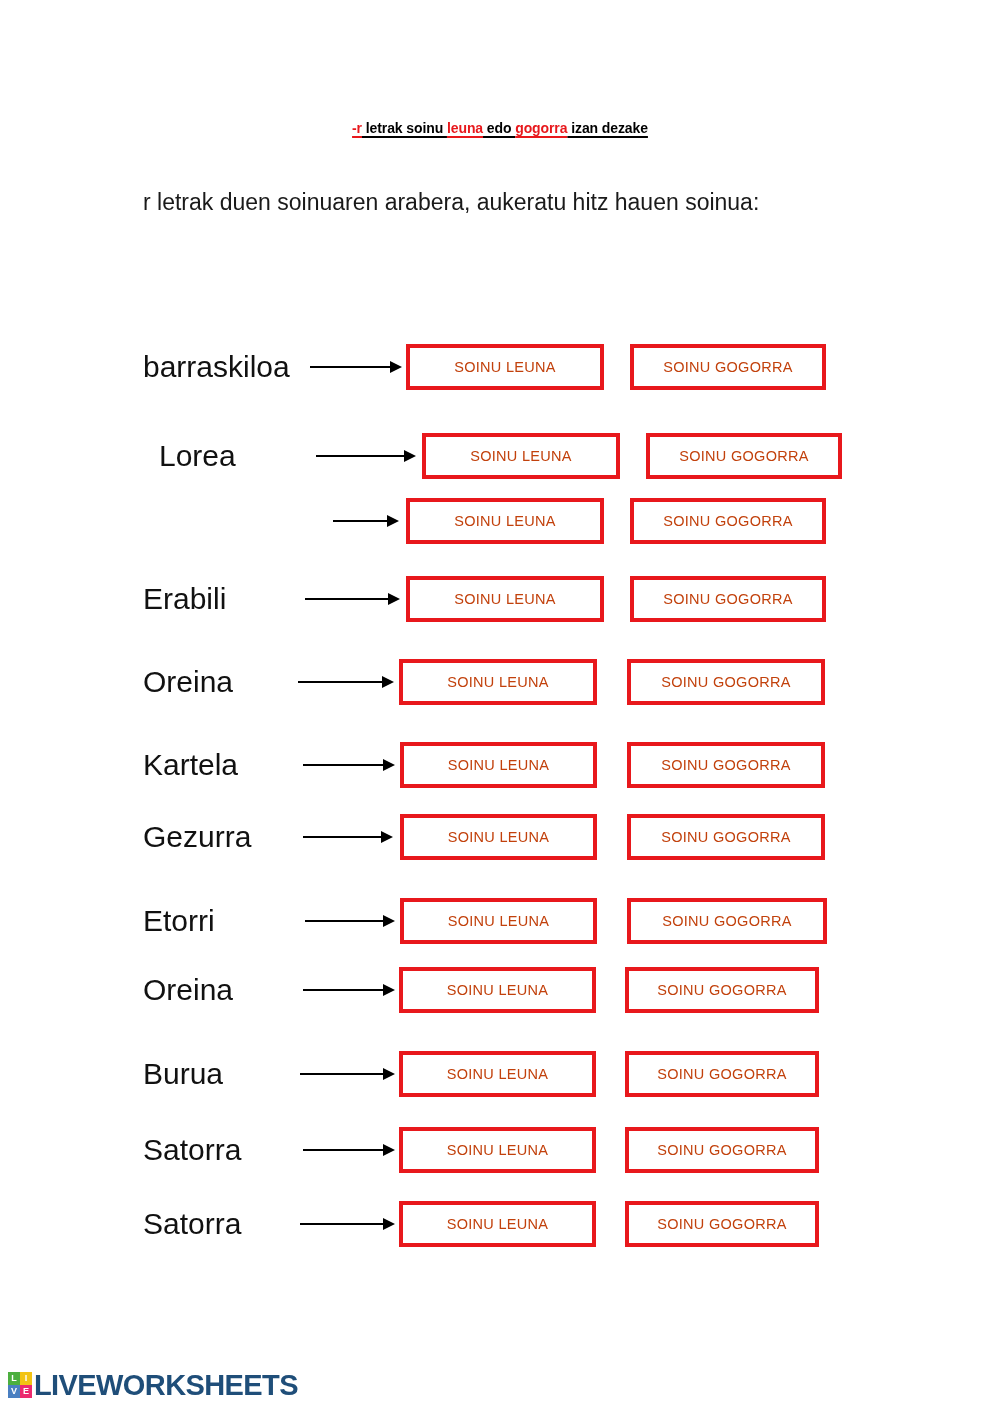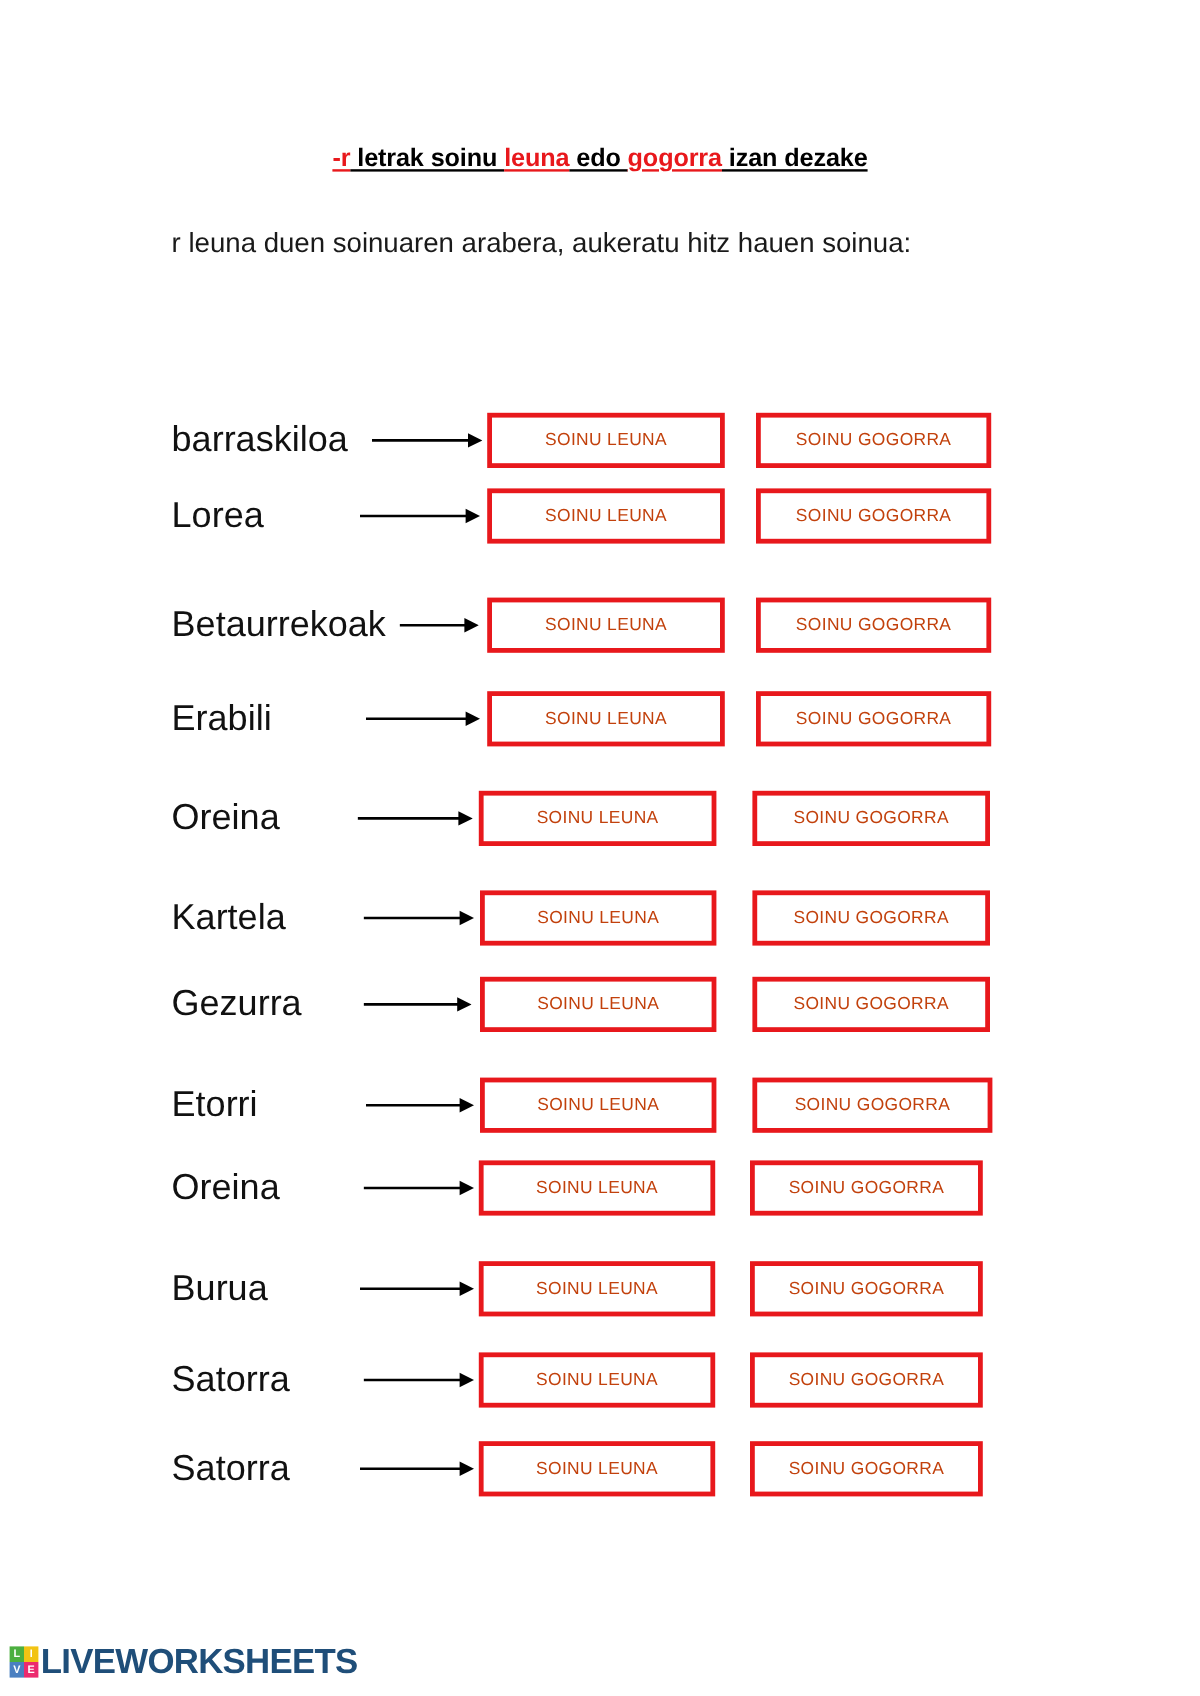--- a/index.html
+++ b/index.html
@@ -15,21 +15,21 @@
     overflow: hidden;
   }
 
   
   .title {
     position: absolute;
     left: 0;
     top: 120px;
     width: 1000px;
     text-align: center;
-    font-size: 21px;
+    font-size: 14px;
     font-weight: bold;
     color: #000000;
     letter-spacing: -0.1px;
     white-space: nowrap;
   }
   .title .seg {
     text-decoration: underline;
     text-underline-offset: 3px;
     text-decoration-thickness: 2px;
   }
@@ -131,51 +131,50 @@
     color: #1f4e79;
     letter-spacing: -0.6px;
     line-height: 30px;
   }
 </style>
 </head>
 <body>
 
 <div class="title" id="title-host"><span class="seg" style="color: rgb(232, 24, 28); text-decoration-color: rgb(232, 24, 28);">-r</span><span class="seg" style="color: rgb(0, 0, 0); text-decoration-color: rgb(0, 0, 0);"> letrak soinu </span><span class="seg" style="color: rgb(232, 24, 28); text-decoration-color: rgb(232, 24, 28);">leuna</span><span class="seg" style="color: rgb(0, 0, 0); text-decoration-color: rgb(0, 0, 0);"> edo </span><span class="seg" style="color: rgb(232, 24, 28); text-decoration-color: rgb(232, 24, 28);">gogorra</span><span class="seg" style="color: rgb(0, 0, 0); text-decoration-color: rgb(0, 0, 0);"> izan dezake</span></div>
 
-<div class="instruction">r leuna duen soinuaren arabera, aukeratu hitz hauen soinua:</div>
+<div class="instruction">r letrak duen soinuaren arabera, aukeratu hitz hauen soinua:</div>
 
 <div class="rows" id="rows-host">
     <div class="row" style="top: 344px;">
       <div class="word">barraskiloa</div>
       <svg class="arrow" width="92" height="46" viewBox="0 0 92 46" style="left: 310px;">
         <line x1="0" y1="23" x2="81" y2="23" stroke="#000" stroke-width="2.2"></line>
         <polygon points="80,17 92,23 80,29" fill="#000"></polygon>
       </svg>
       <div class="box" style="left: 406px; width: 198px; border-color: rgb(232, 24, 28);">
         <span>SOINU LEUNA</span>
       </div>
       <div class="box" style="left: 630px; width: 196px; border-color: rgb(232, 24, 28);">
         <span>SOINU GOGORRA</span>
       </div>
     </div>
-    <div class="row" style="top: 407px;">
+    <div class="row" style="top: 433px; margin-left: 16px;">
       <div class="word">Lorea</div>
       <svg class="arrow" width="100" height="46" viewBox="0 0 100 46" style="left: 300px;">
         <line x1="0" y1="23" x2="89" y2="23" stroke="#000" stroke-width="2.2"></line>
         <polygon points="88,17 100,23 88,29" fill="#000"></polygon>
       </svg>
       <div class="box" style="left: 406px; width: 198px; border-color: rgb(232, 24, 28);">
         <span>SOINU LEUNA</span>
       </div>
       <div class="box" style="left: 630px; width: 196px; border-color: rgb(232, 24, 28);">
         <span>SOINU GOGORRA</span>
       </div>
     </div>
     <div class="row" style="top: 498px;">
-      <div class="word">Betaurrekoak</div>
       <svg class="arrow" width="66" height="46" viewBox="0 0 66 46" style="left: 333px;">
         <line x1="0" y1="23" x2="55" y2="23" stroke="#000" stroke-width="2.2"></line>
         <polygon points="54,17 66,23 54,29" fill="#000"></polygon>
       </svg>
       <div class="box" style="left: 406px; width: 198px; border-color: rgb(232, 24, 28);">
         <span>SOINU LEUNA</span>
       </div>
       <div class="box" style="left: 630px; width: 196px; border-color: rgb(232, 24, 28);">
         <span>SOINU GOGORRA</span>
       </div>

